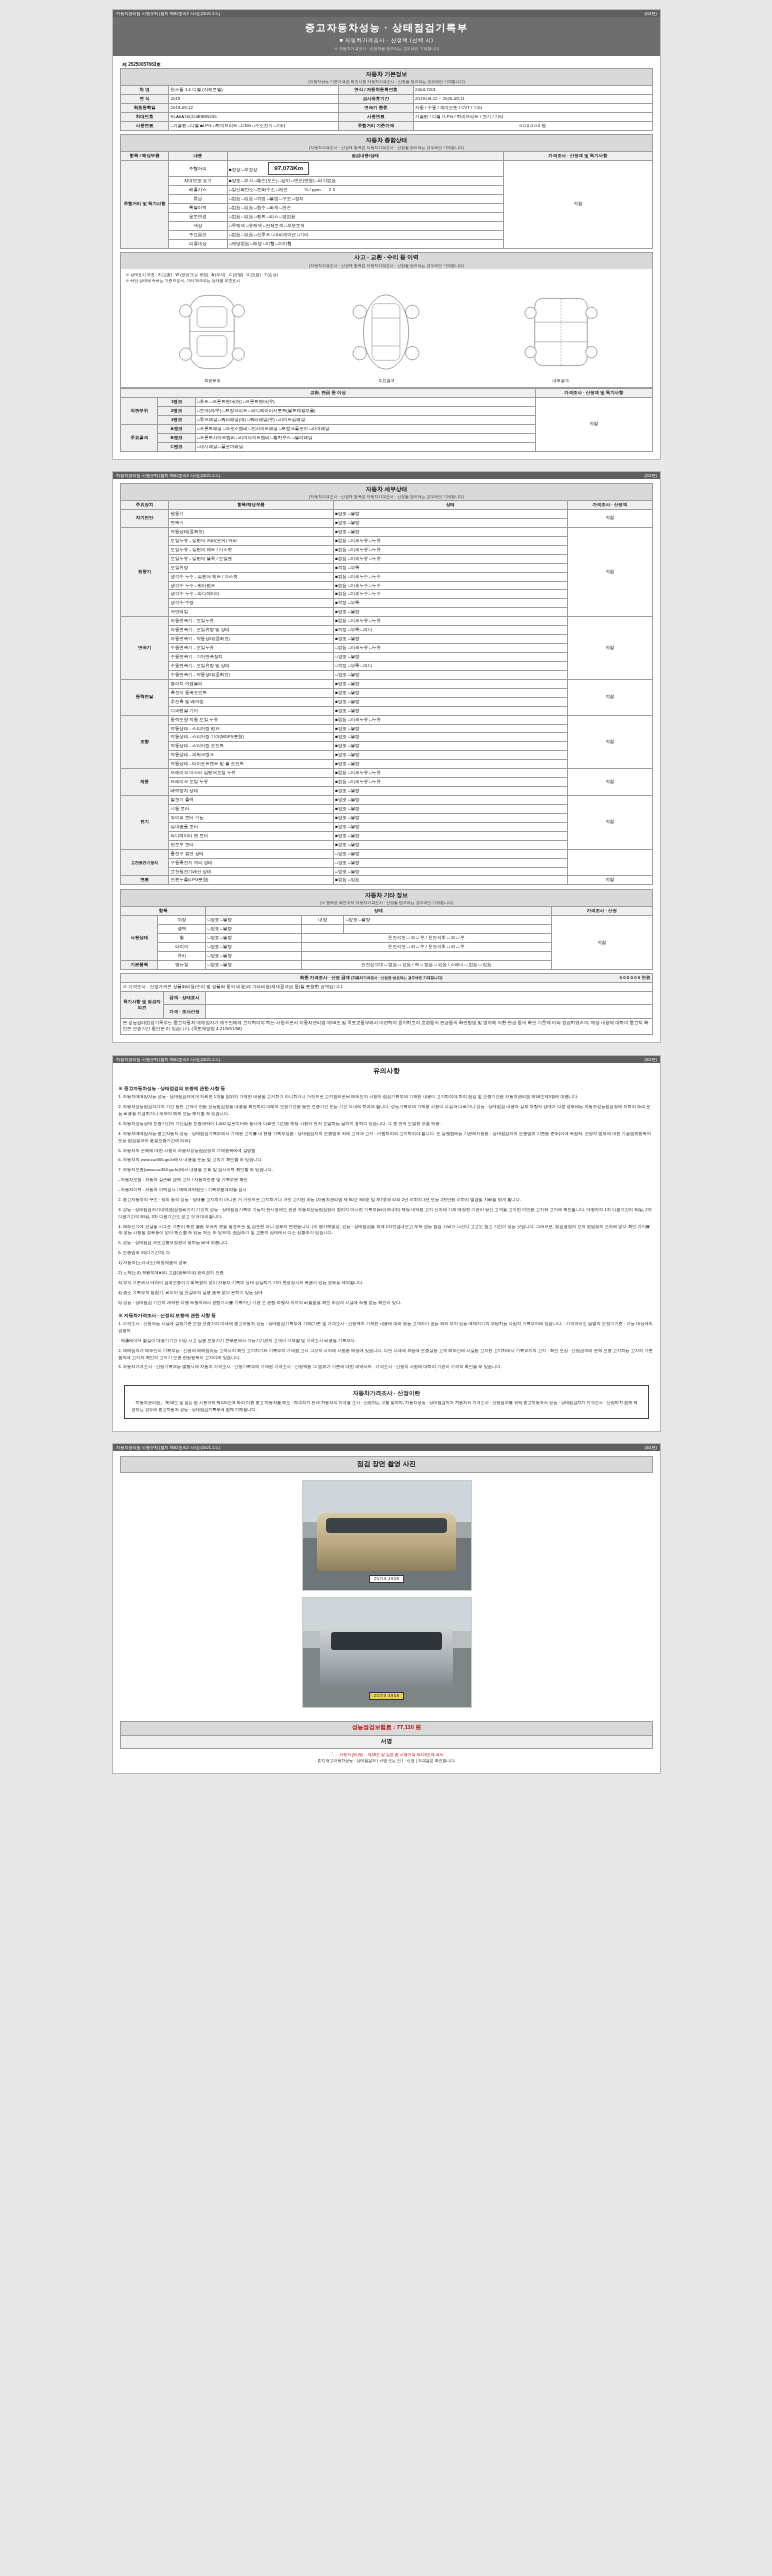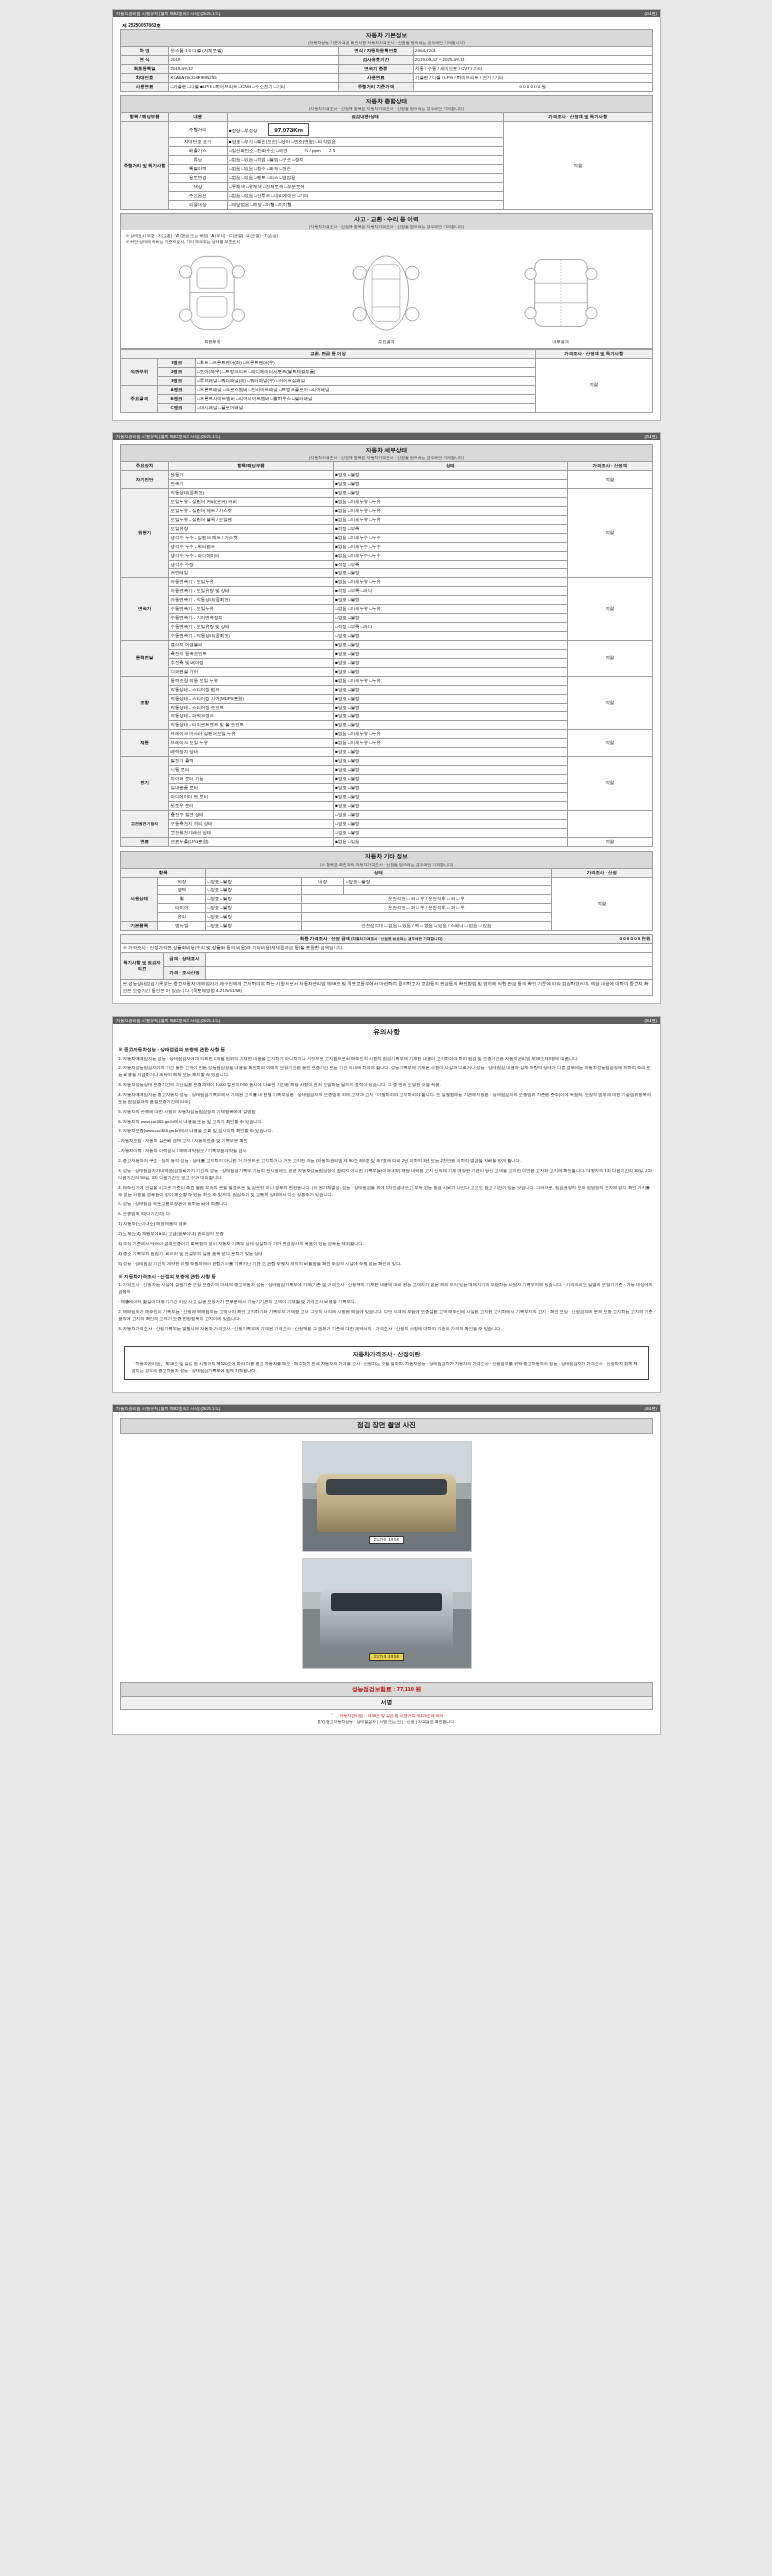--- a/index.html
+++ b/index.html
@@ -99,20 +99,25 @@
 <body>
 
 <div class="page-wrap">
 
   <div class="sheet">
     <div class="topstrip">
       <span>자동차관리법 시행규칙 [별지 제82호의2 서식] (2021.1.5.)</span>
       <span class="r">(1/4면)</span>
     </div>
 
+    <div class="title-band">
+      <h1>중고자동차성능 · 상태점검기록부</h1>
+      <div class="sub">■ 자동차가격조사 · 산정액 (선택 시)</div>
+      <div class="sub2">※ 자동차가격조사 · 산정액을 받으려는 경우에만 기재합니다</div>
+    </div>
 
     <div class="sheet-inner">
       <div class="docno">제 25250057663호</div>
 
       <div class="secbar">
         <span>자동차 기본정보</span>
         <span class="note">(자동차성능 기준가격은 확인사항 자동차가격조사 · 산정을 받으려는 경우에만 기재합니다)</span>
       </div>
       <table class="t">
         <tbody>

